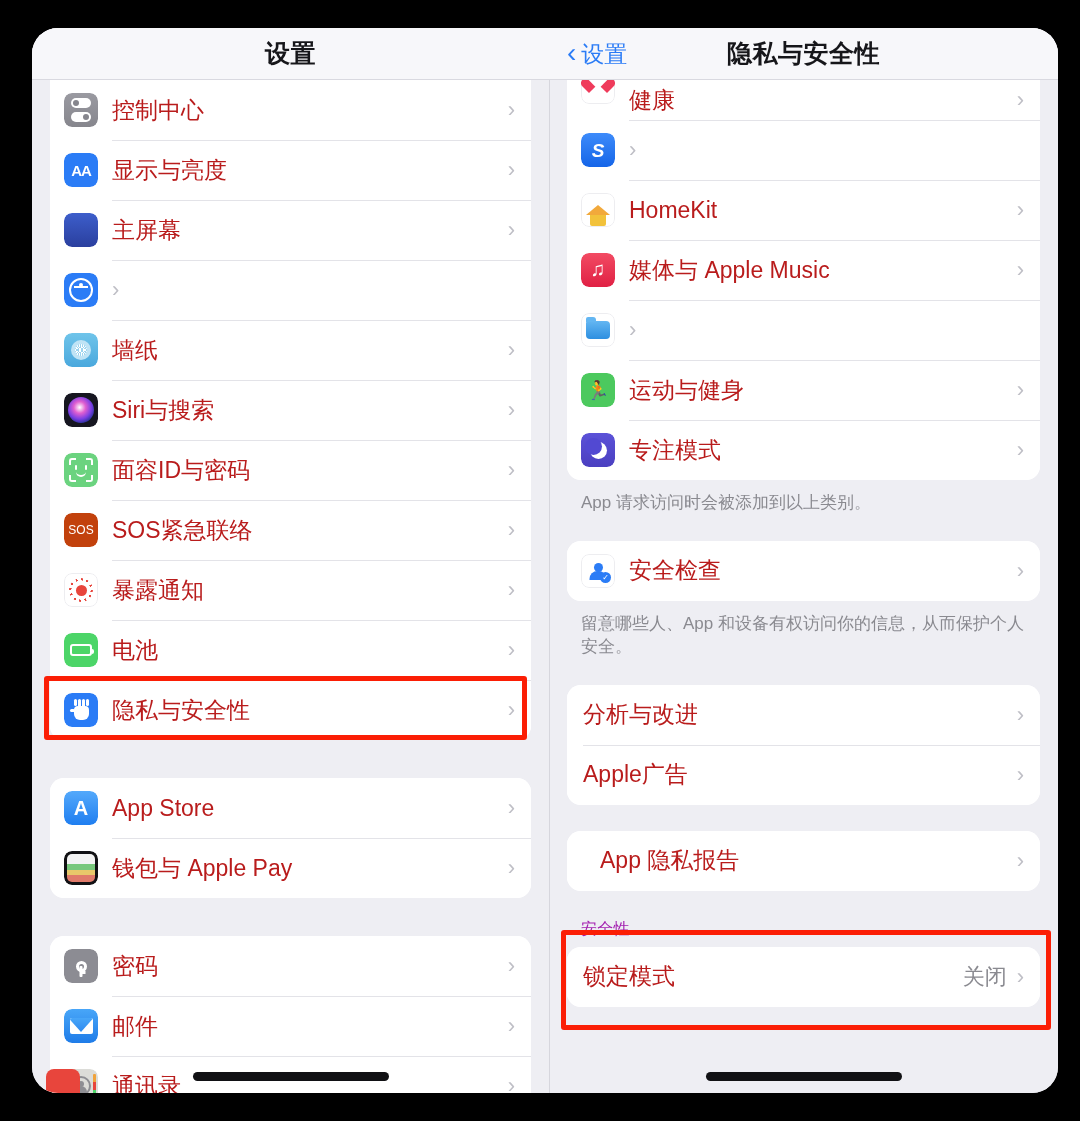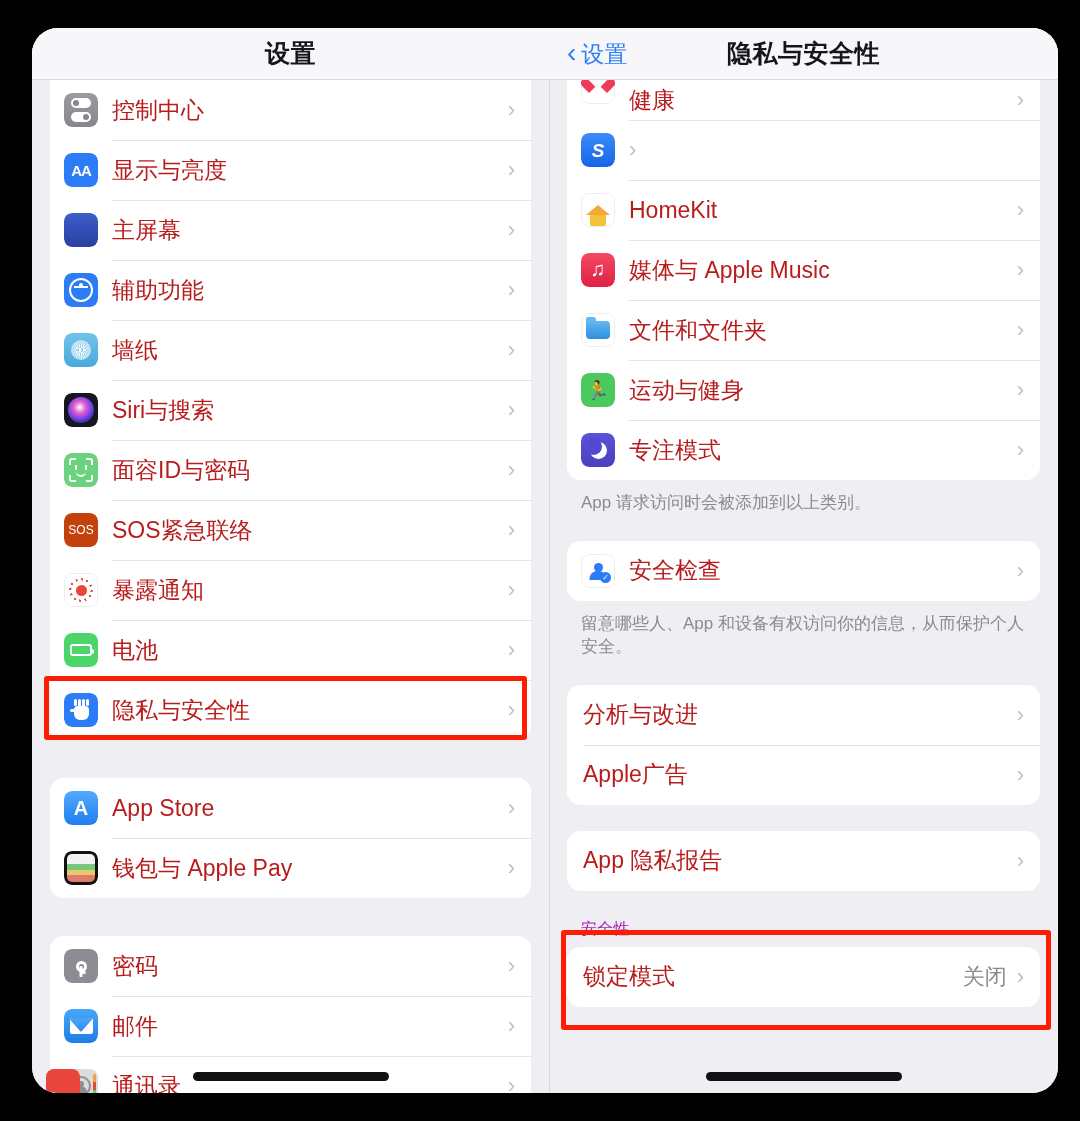--- a/index.html
+++ b/index.html
@@ -378,21 +378,20 @@
             <div class="chevron">›</div>
           </div>
 
           <div class="row">
             <div class="row-icon">
               <div class="ic ic-acc">
                   <div class="ring"></div>
                   <span class="body"></span>
                 </div>
             </div>
-            <div class="row-label">辅助功能</div>
             <div class="chevron">›</div>
           </div>
 
           <div class="row">
             <div class="row-icon">
               <div class="ic ic-wall">
                   <div class="flower"></div>
                 </div>
             </div>
             <div class="row-label">墙纸</div>
@@ -586,21 +585,20 @@
             <div class="row-label">媒体与 Apple Music</div>
             <div class="chevron">›</div>
           </div>
 
           <div class="row">
             <div class="row-icon">
               <div class="ic ic-files">
                   <div class="fold"></div>
                 </div>
             </div>
-            <div class="row-label">文件和文件夹</div>
             <div class="chevron">›</div>
           </div>
 
           <div class="row">
             <div class="row-icon">
               <div class="ic ic-fitness">
                   <span class="run">🏃</span>
                 </div>
             </div>
             <div class="row-label">运动与健身</div>
@@ -642,21 +640,21 @@
             <div class="chevron">›</div>
           </div>
           <div class="row norow-icon">
             <div class="row-label" style="margin-left:2px;">Apple广告</div>
             <div class="chevron">›</div>
           </div>
         </div>
 
         <div class="group" style="margin-top:26px;">
           <div class="row norow-icon">
-            <div class="row-label" style="margin-left:2px;">App 隐私报告</div>
+            <div class="row-label" style="margin-left:19px;">App 隐私报告</div>
             <div class="chevron">›</div>
           </div>
         </div>
 
         <div style="margin-top:28px;">
           <div class="group-header">安全性</div>
           <div class="group">
             <div class="row norow-icon">
               <div class="row-label" style="margin-left:2px;">锁定模式</div>
               <div class="row-value">关闭</div>

